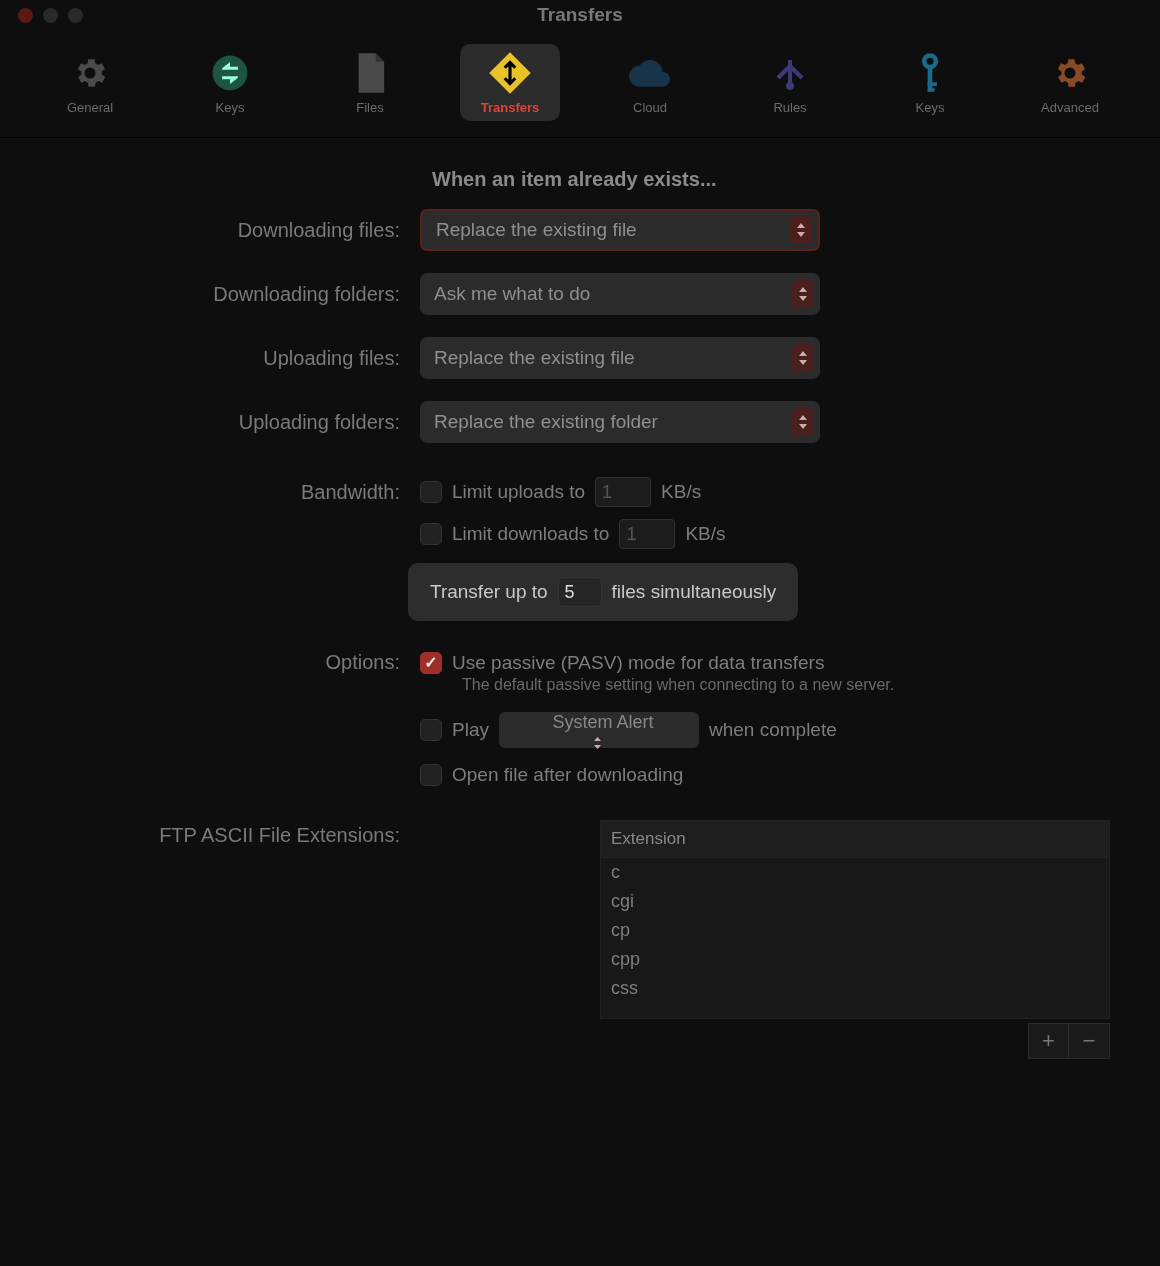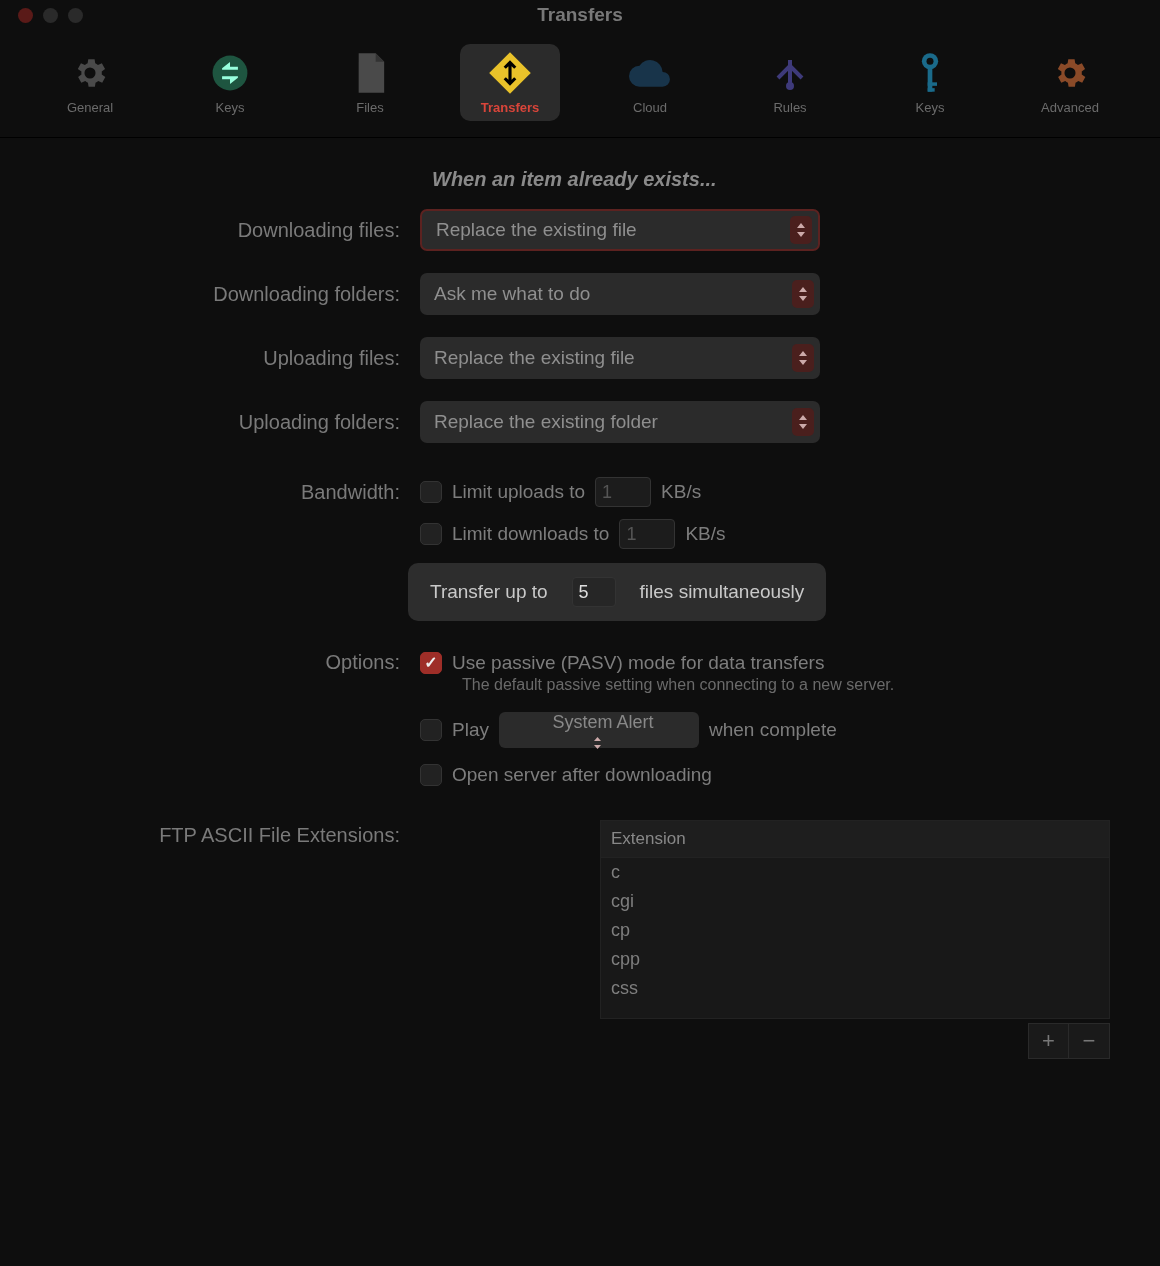--- a/index.html
+++ b/index.html
@@ -57,21 +57,20 @@
   .tool.active .lbl { color: #d9453a; font-weight: 600; }
 
   .content { padding: 30px 50px 0 50px; }
   .section-head {
     text-align: left;
     padding-left: 382px;
     color: #8a8a8a;
     font-size: 20px;
     font-weight: 700;
     margin-bottom: 18px;
-    font-style: italic;
   }
   .row {
     display: flex;
     align-items: center;
     margin-bottom: 22px;
   }
   .row .label {
     width: 370px;
     text-align: right;
     padding-right: 20px;
@@ -133,21 +132,21 @@
     text-align: left;
     padding: 0 6px;
     font-size: 18px;
   }
   .numbox.bright { color: #ddd; background:#262626; }
 
   .pill {
     background: #2d2d2d;
     border-radius: 10px;
     padding: 14px 22px;
-    display:flex; align-items:center; gap:24px;
+    display:flex; align-items:center; gap:10px;
     margin-left: -12px;
   }
 
   .subnote {
     font-size: 16px;
     color: #6a6a6a;
     margin: -14px 0 18px 412px;
   }
 
   .mini-select {
@@ -379,21 +378,21 @@
             </svg></span>
       </div>
       <span class="inline-txt">when complete</span>
     </div>
   </div>
 
   <div class="row" style="margin-bottom:34px">
     <div class="label"></div>
     <div class="field">
       <span class="chk"></span>
-      <span class="inline-txt">Open server after downloading</span>
+      <span class="inline-txt">Open file after downloading</span>
     </div>
   </div>
 
 
   <div class="row" style="align-items:flex-start">
     <div class="label" style="padding-top:4px">FTP ASCII File Extensions:</div>
     <div class="field" style="flex-direction:column; align-items:flex-end; gap:0">
       <div class="ext-table">
         <div class="ext-head">Extension</div>
         <div class="ext-body">

